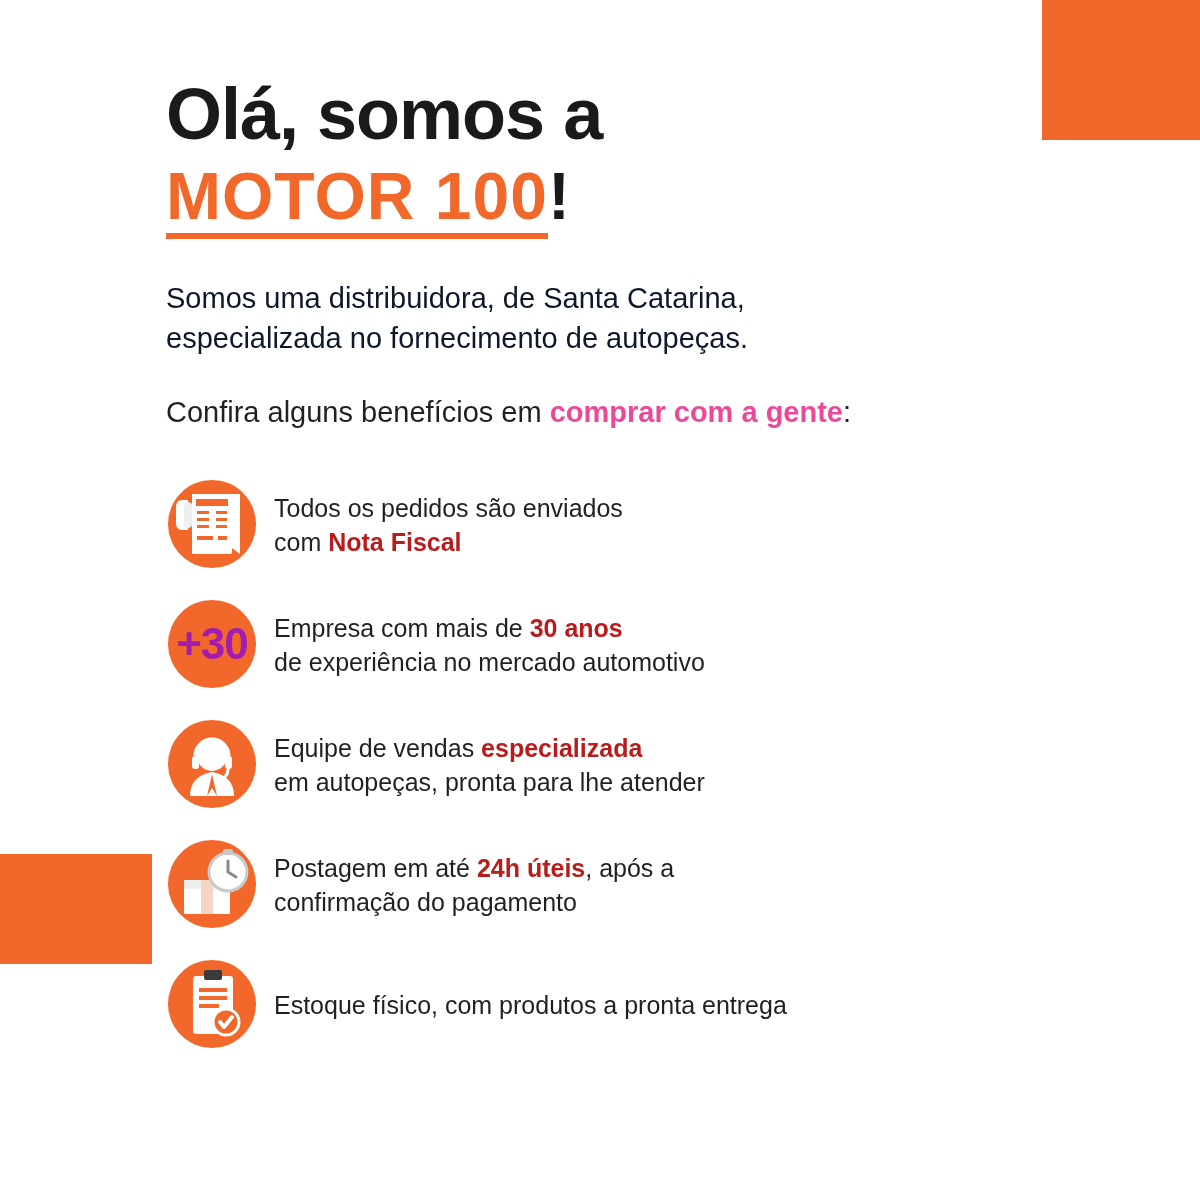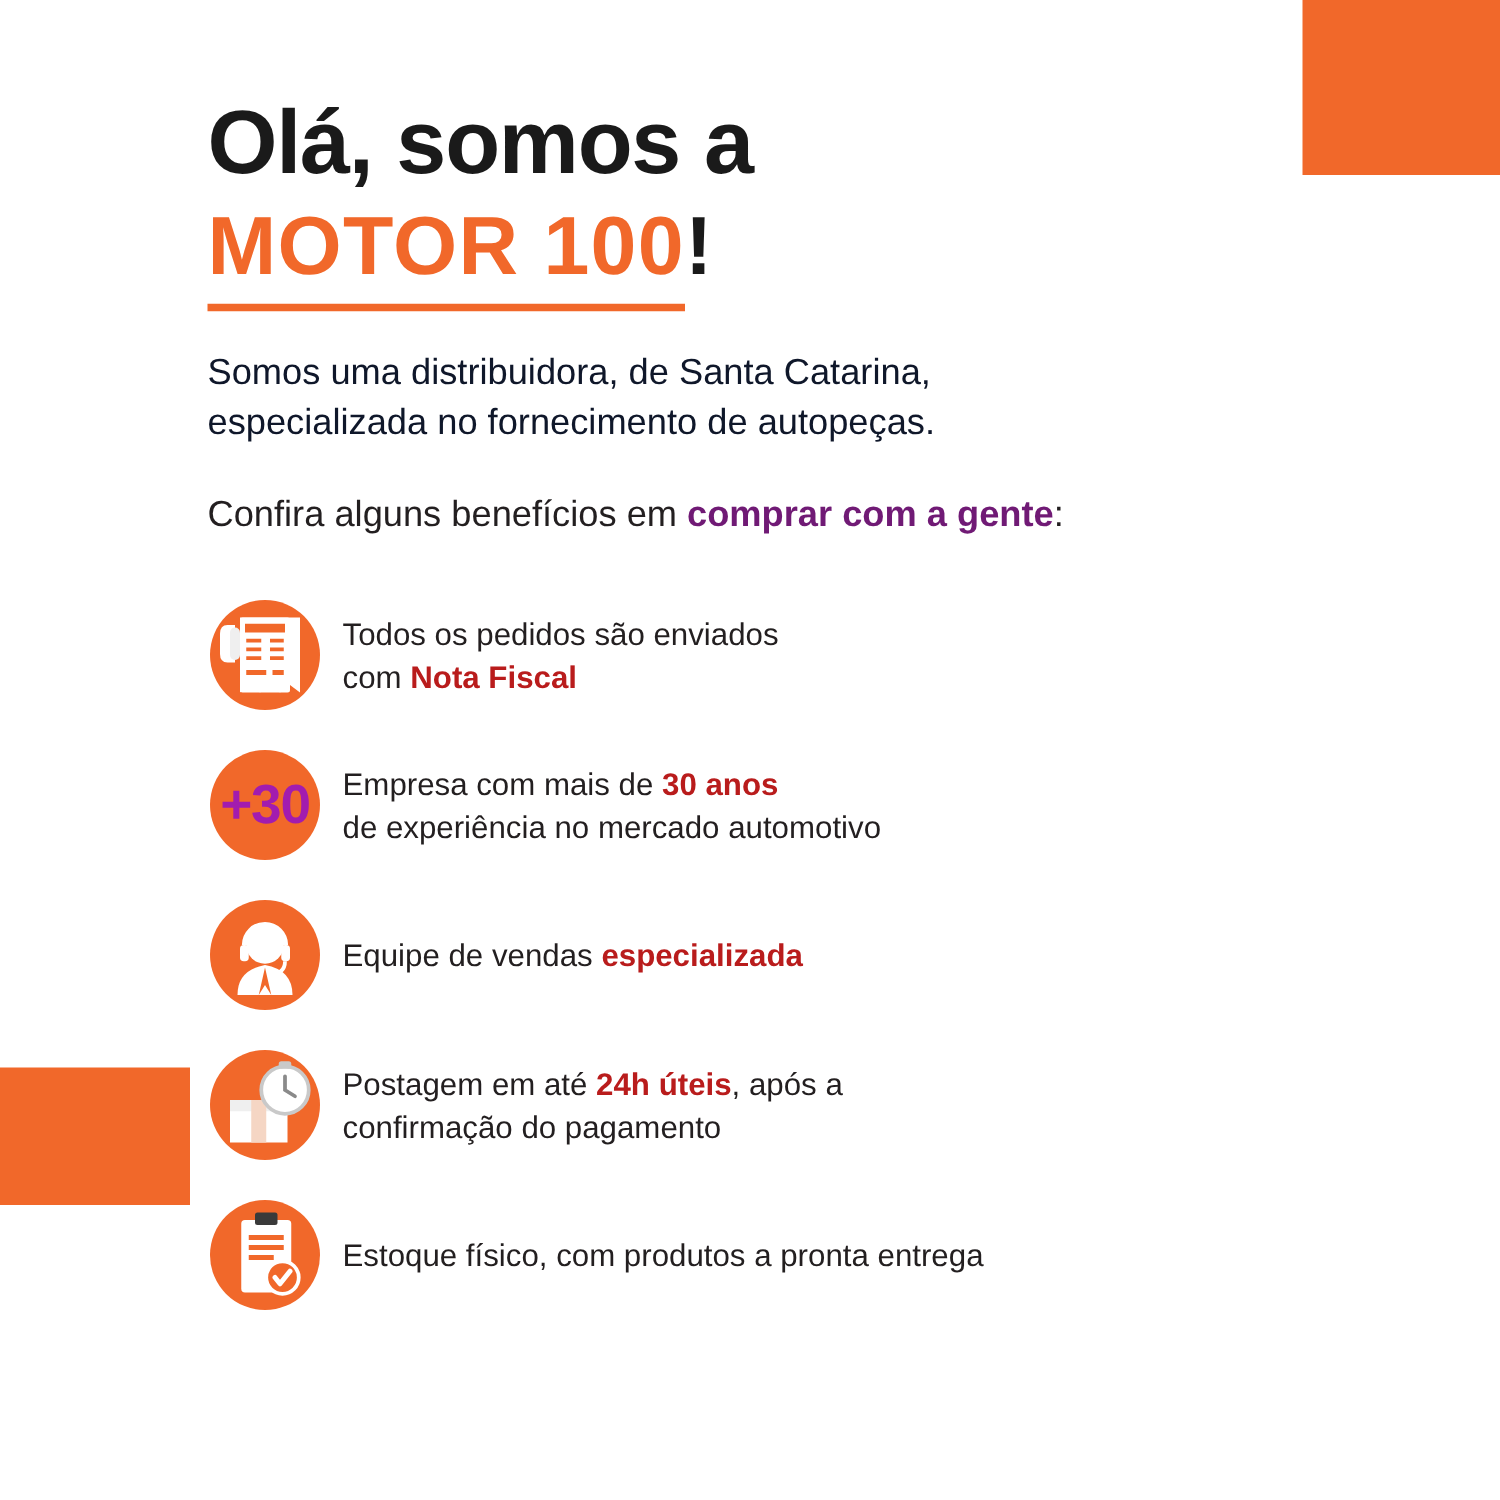--- a/index.html
+++ b/index.html
@@ -60,21 +60,21 @@
     font-size: 66px;
     font-weight: bold;
     color: #1a1a1a;
     line-height: 1.1;
     margin: 10px 0 0 0;
     white-space: nowrap;
   }
   .brand-name {
     color: #f1682a;
     border-bottom: 6px solid #f1682a;
-    padding-bottom: 10px;
+    padding-bottom: 0;
     letter-spacing: 1px;
   }
   .bang {
     color: #1a1a1a;
   }
 
   .intro {
     position: absolute;
     left: 166px;
     top: 278px;
@@ -86,21 +86,21 @@
 
   .benefits-lead {
     position: absolute;
     left: 166px;
     top: 396px;
     width: 950px;
     font-size: 29px;
     color: #231f20;
   }
   .benefits-lead .hl {
-    color: #701a75;
+    color: #ec4899;
     font-weight: bold;
   }
 
   
   .benefit-list {
     position: absolute;
     left: 160px;
     top: 470px;
     width: 1000px;
   }
@@ -225,20 +225,21 @@
           <circle cx="52" cy="44" r="15" fill="#ffffff"></circle>
           <path d="M36 44 a16 16 0 0 1 32 0" fill="none" stroke="#ffffff" stroke-width="5"></path>
           <rect x="32" y="44" width="7" height="13" rx="3" fill="#ffffff"></rect>
           <rect x="65" y="44" width="7" height="13" rx="3" fill="#ffffff"></rect>
           <path d="M68 57 q0 10 -12 11" fill="none" stroke="#ffffff" stroke-width="3"></path>
           <path d="M52 62 l-5 22 l5 -8 l5 8 Z" fill="#f1682a"></path>
         </svg>
       </div>
       <div class="benefit-text">
         <div><span>Equipe de vendas </span><span class="hl">especializada</span></div>
+        <div>em autopeças, pronta para lhe atender</div>
       </div>
     </div>
 
     <div class="benefit-row">
       <div class="benefit-icon">
         <div class="icon-circle"></div>
         <svg class="icon-svg" width="104" height="104" viewBox="0 0 104 104">
           <rect x="24" y="48" width="46" height="34" fill="#ffffff"></rect>
           <rect x="24" y="48" width="46" height="9" fill="#efefef"></rect>
           <rect x="41" y="48" width="12" height="34" fill="#f5d6c4"></rect>

